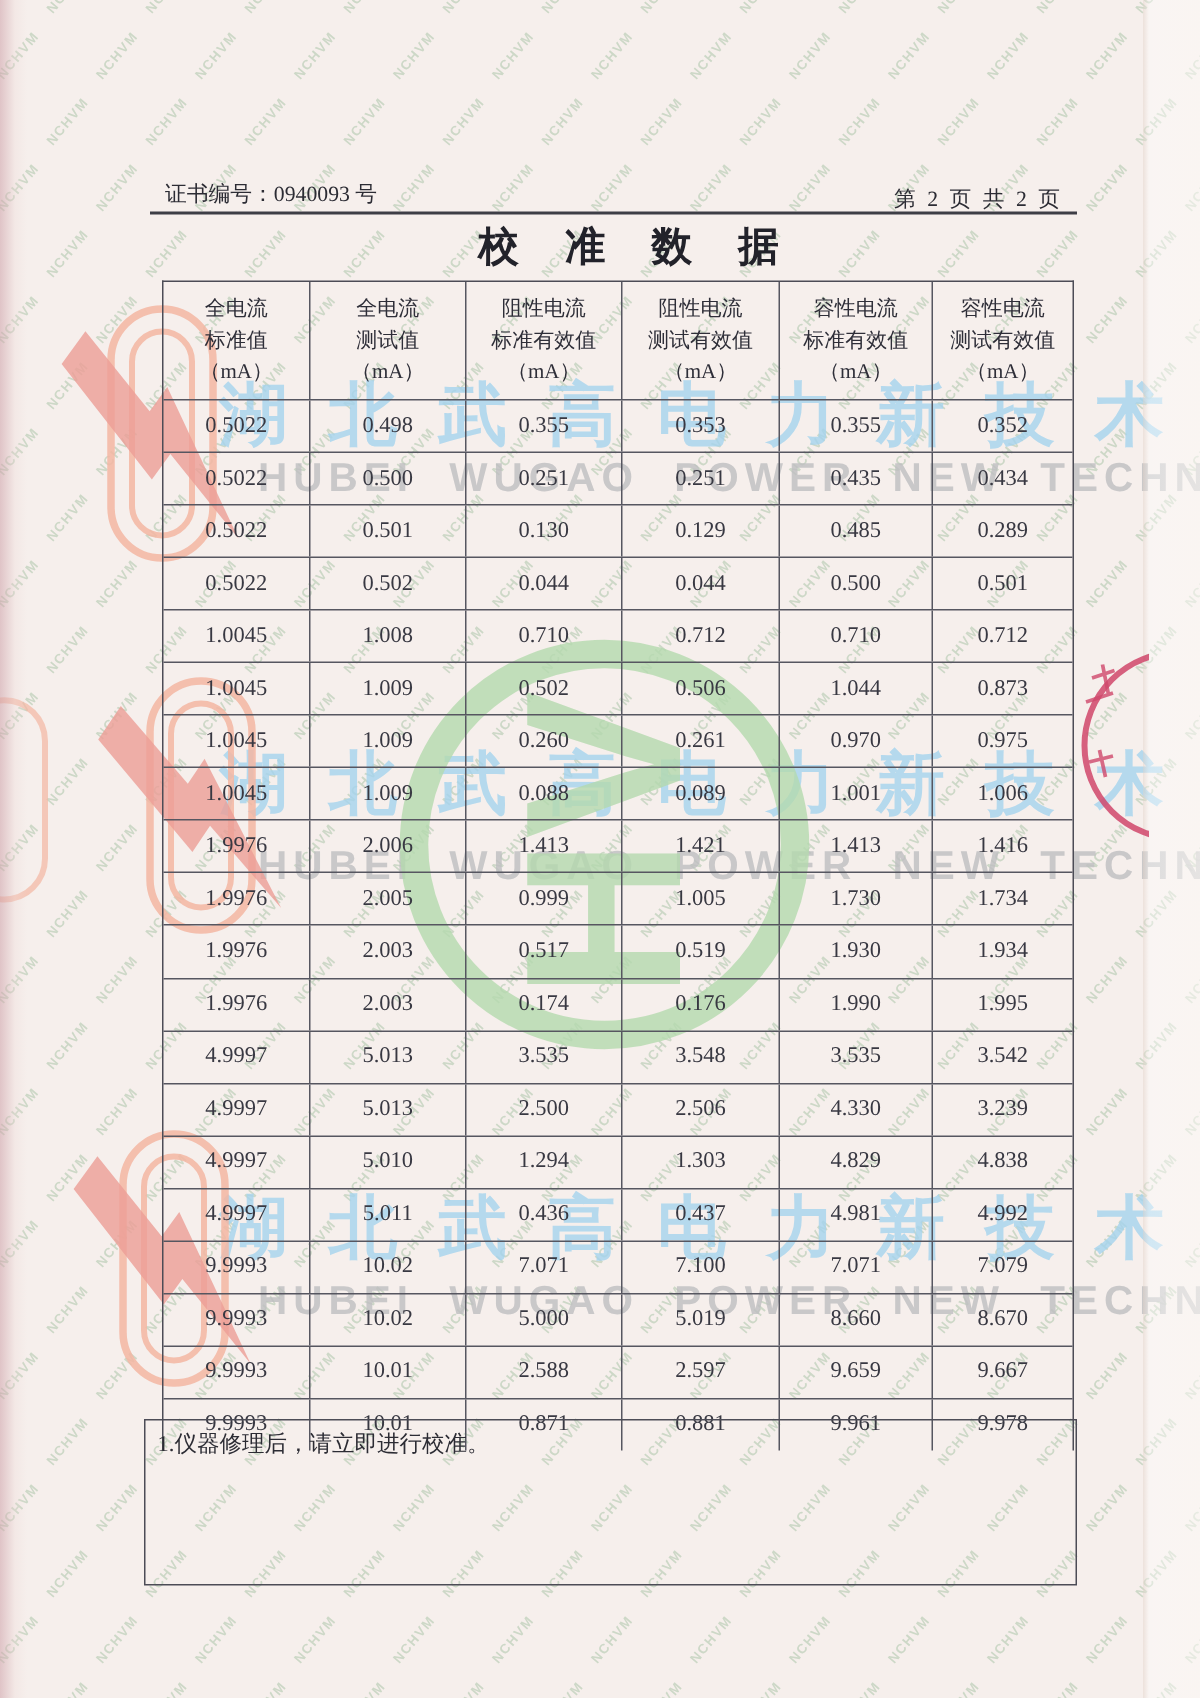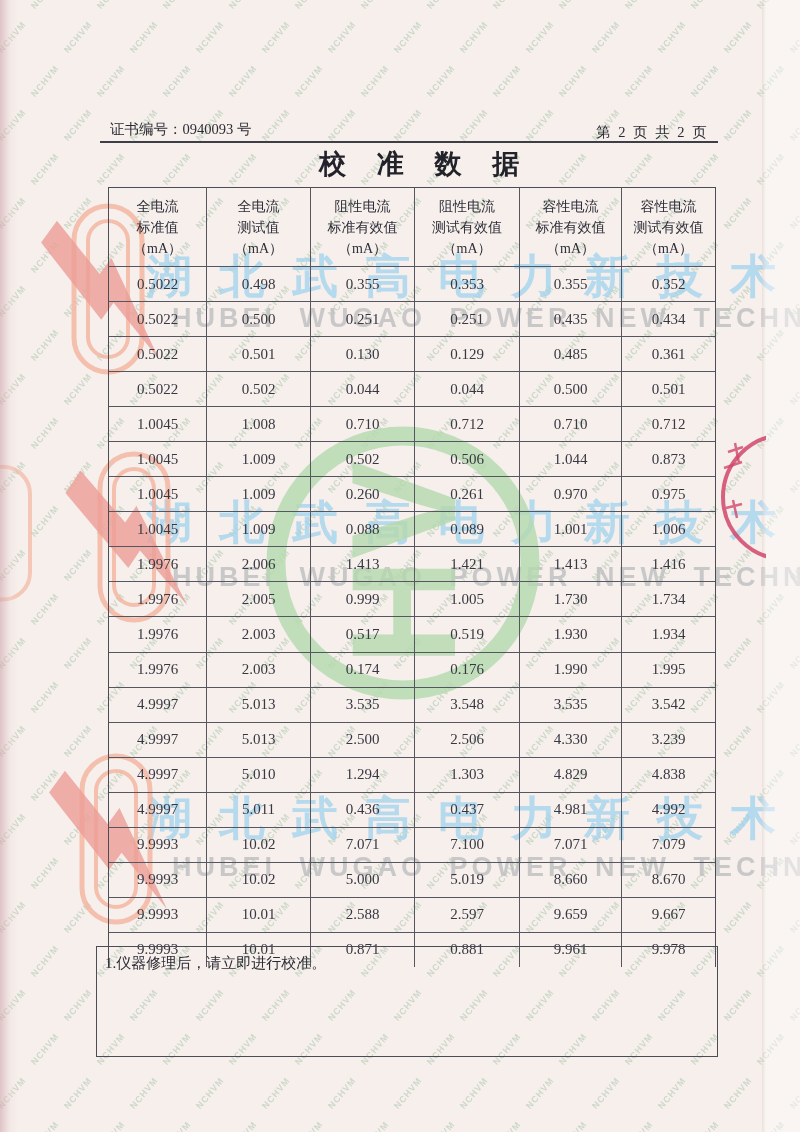--- a/index.html
+++ b/index.html
@@ -485,21 +485,21 @@
           <div class="td">0.251</div>
           <div class="td">0.435</div>
           <div class="td">0.434</div>
         </div>
         <div class="tr">
           <div class="td">0.5022</div>
           <div class="td">0.501</div>
           <div class="td">0.130</div>
           <div class="td">0.129</div>
           <div class="td">0.485</div>
-          <div class="td">0.361</div>
+          <div class="td">0.289</div>
         </div>
         <div class="tr">
           <div class="td">0.5022</div>
           <div class="td">0.502</div>
           <div class="td">0.044</div>
           <div class="td">0.044</div>
           <div class="td">0.500</div>
           <div class="td">0.501</div>
         </div>
         <div class="tr">

